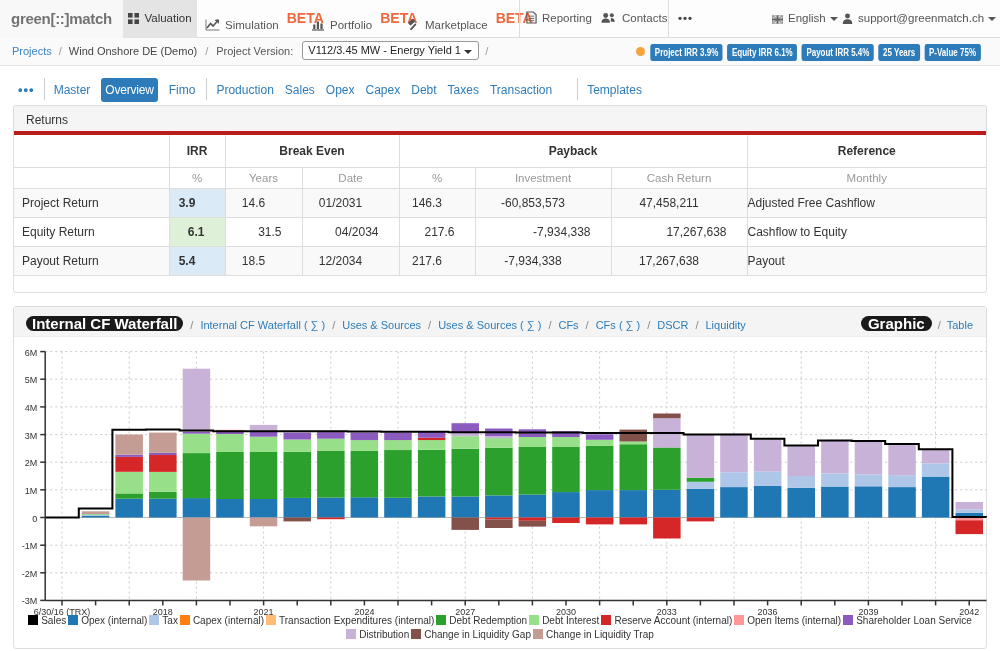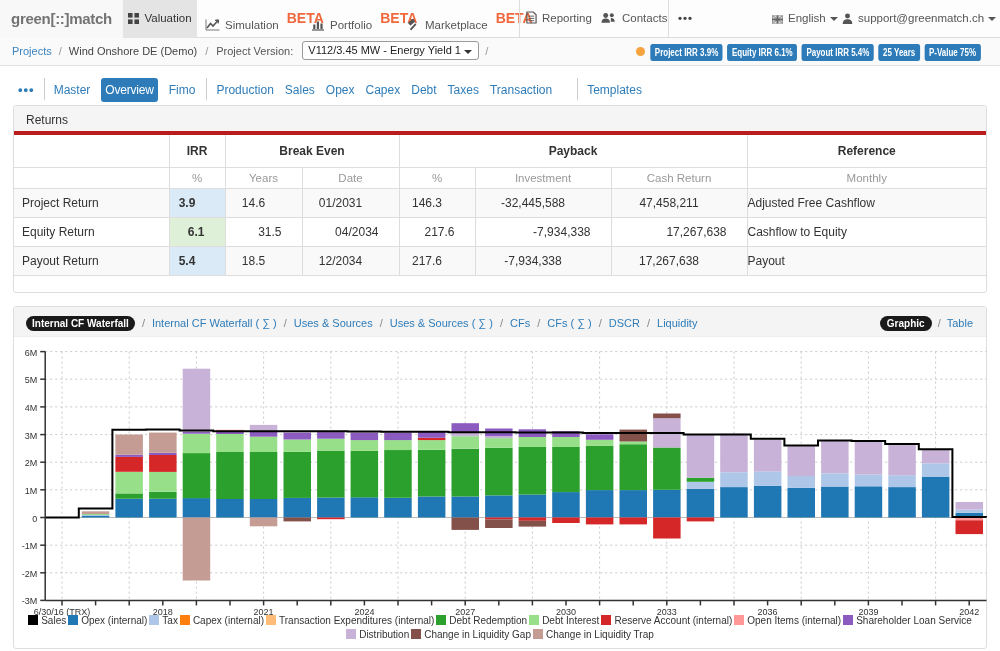--- a/index.html
+++ b/index.html
@@ -45,21 +45,21 @@
 table.rt td.irrg { background:#dff0d8 !important; font-weight:bold; }
 table.rt tr td:first-child, table.rt tr th:first-child { border-left:none; }
 table.rt tr td:last-child, table.rt tr th:last-child { border-right:none; }
 table.rt .h1 th { border-top:none; }
 .p1 .pbody { height:16px; }
 
 .p2 { height:343px; position:relative; }
 .links { height:30px; padding:9px 0 0 12px; background:#f4f4f4; border-bottom:1px solid #eee; font-size:11px; white-space:nowrap; }
 .links a { color:#2e7cb8; text-decoration:none; }
 .links .slash { color:#888; margin:0 7px; }
-.pill { display:inline-block; background:#1a1a1a; color:#fff; font-weight:bold; font-size:10px; border-radius:8px; padding:0 6px; height:15px; line-height:15px; }
+.pill { display:inline-block; background:#1a1a1a; color:#fff; font-weight:bold; font-size:15px; border-radius:8px; padding:0 6px; height:15px; line-height:15px; }
 .rightlinks { position:absolute; right:13px; top:9px; font-size:11px; }
 .rightlinks a { color:#2e7cb8; text-decoration:none; }
 .legend { position:absolute; left:0; right:0; top:307px; text-align:center; font-size:10px; color:#333; line-height:13px; white-space:nowrap;}
 .legend .li { margin:0 1px; white-space:nowrap; }
 .legend .sw { display:inline-block; width:10px; height:10px; margin-right:3px; vertical-align:-1px; }
 .lrow2 { margin-top:1px; }
 svg text { font-family:"Liberation Sans",sans-serif; }
 </style>
 </head>
 <body>
@@ -150,21 +150,21 @@
             <td>Investment</td>
             <td>Cash Return</td>
             <td>Monthly</td>
           </tr>
     <tr class="dr odd">
             <td class="lbl">Project Return</td>
             <td class="irrb">3.9</td>
             <td>14.6</td>
             <td>01/2031</td>
             <td>146.3</td>
-            <td>-32,445,588</td>
+            <td>-60,853,573</td>
             <td>47,458,211</td>
             <td class="ctr">Adjusted Free Cashflow</td>
           </tr>
     <tr class="dr">
             <td class="lbl">Equity Return</td>
             <td class="irrg">6.1</td>
             <td>31.5</td>
             <td>04/2034</td>
             <td>217.6</td>
             <td>-7,934,338</td>

